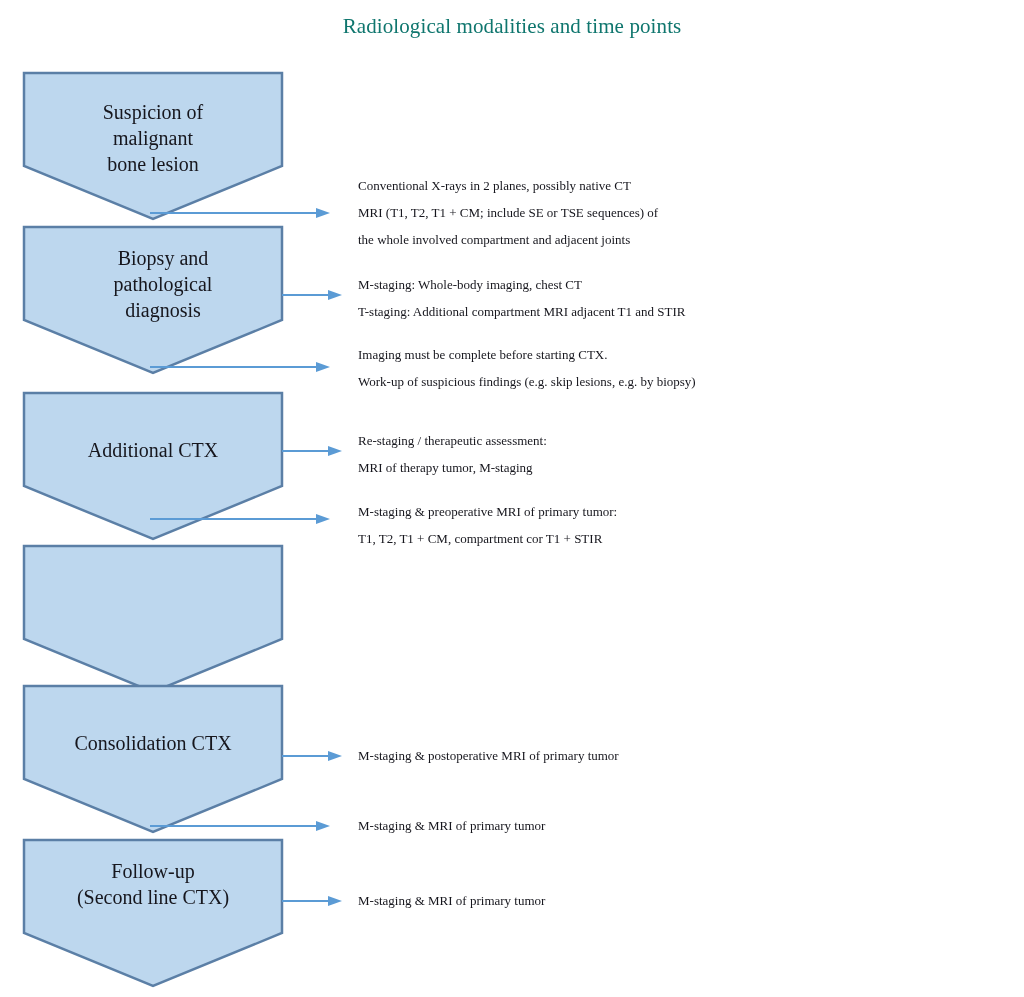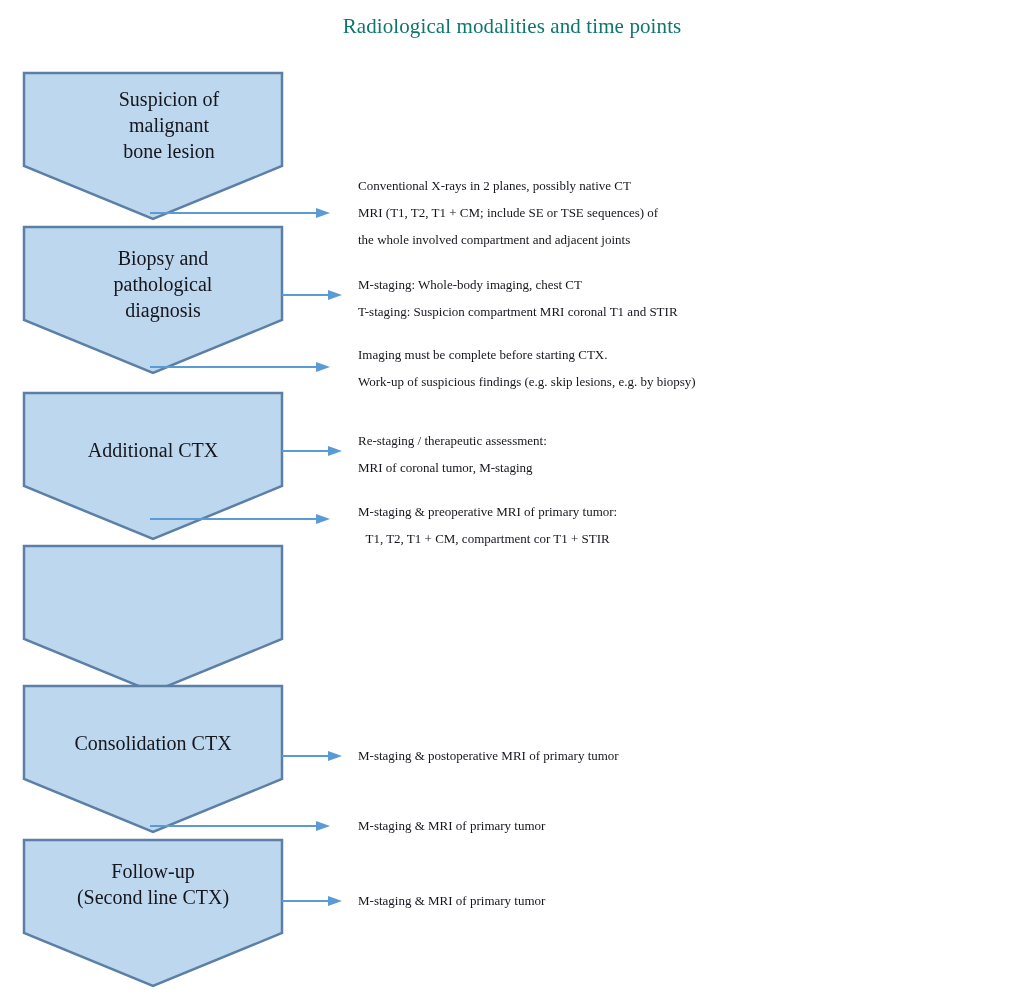--- a/index.html
+++ b/index.html
@@ -69,21 +69,21 @@
 <body>
 
 <div id="canvas">
 
   <div id="chart-title">Radiological modalities and time points</div>
 
   <div class="node" style="left:22px; top:71px; width:262px; height:150px;">
     <svg width="262" height="150" viewBox="0 0 262 150">
       <polygon points="2,2 260,2 260,95 131,148 2,95" fill="#bdd7ee" stroke="#5b7fa6" stroke-width="2.5"></polygon>
     </svg>
-    <div class="node-label" style="top:15px;padding-left:16px;">Suspicion of
+    <div class="node-label" style="top:28px;">Suspicion of
 malignant
 bone lesion</div>
   </div>
 
   <div class="node" style="left:22px; top:225px; width:262px; height:150px;">
     <svg width="262" height="150" viewBox="0 0 262 150">
       <polygon points="2,2 260,2 260,95 131,148 2,95" fill="#bdd7ee" stroke="#5b7fa6" stroke-width="2.5"></polygon>
     </svg>
     <div class="node-label" style="top:20px;margin-left:10px;">Biopsy and
 pathological
@@ -172,29 +172,29 @@
       <line x1="0" y1="7" x2="48" y2="7" stroke="#5b9bd5" stroke-width="1.8"></line>
       <polygon points="46,2 60,7 46,12" fill="#5b9bd5"></polygon>
     </svg>
   </div>
 
   <div class="annotation" style="left:358px; top:172px;">Conventional X-rays in 2 planes, possibly native CT
 MRI (T1, T2, T1 + CM; include SE or TSE sequences) of
 the whole involved compartment and adjacent joints</div>
 
   <div class="annotation" style="left:358px; top:271px;">M-staging: Whole-body imaging, chest CT
-T-staging: Suspicion compartment MRI coronal T1 and STIR</div>
+T-staging: Additional compartment MRI adjacent T1 and STIR</div>
 
   <div class="annotation" style="left:358px; top:341px;">Imaging must be complete before starting CTX.
 Work-up of suspicious findings (e.g. skip lesions, e.g. by biopsy)</div>
 
   <div class="annotation" style="left:358px; top:427px;">Re-staging / therapeutic assessment:
-MRI of coronal tumor, M-staging</div>
-
-  <div class="annotation" style="left:358px; top:498px;text-align:center;">M-staging &amp; preoperative MRI of primary tumor:
+MRI of therapy tumor, M-staging</div>
+
+  <div class="annotation" style="left:358px; top:498px;">M-staging &amp; preoperative MRI of primary tumor:
 T1, T2, T1 + CM, compartment cor T1 + STIR</div>
 
   <div class="annotation" style="left:358px; top:742px;">M-staging &amp; postoperative MRI of primary tumor</div>
 
   <div class="annotation" style="left:358px; top:812px;">M-staging &amp; MRI of primary tumor</div>
 
   <div class="annotation" style="left:358px; top:887px;">M-staging &amp; MRI of primary tumor</div>
 
 </div>
 

